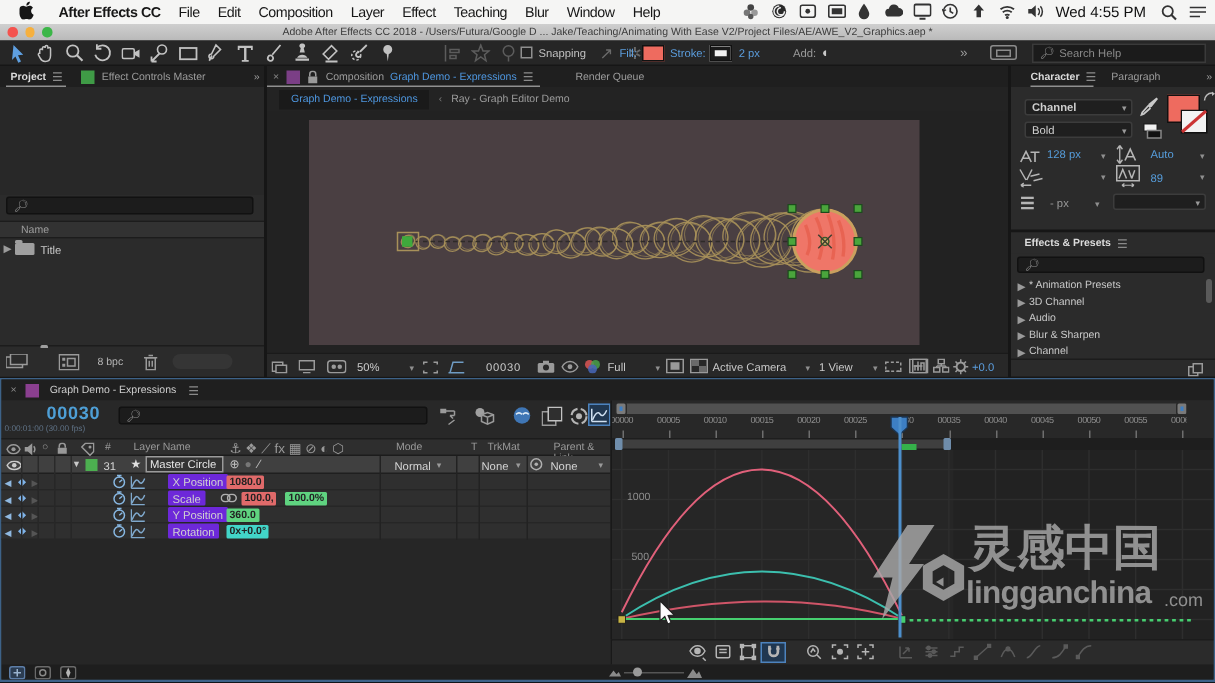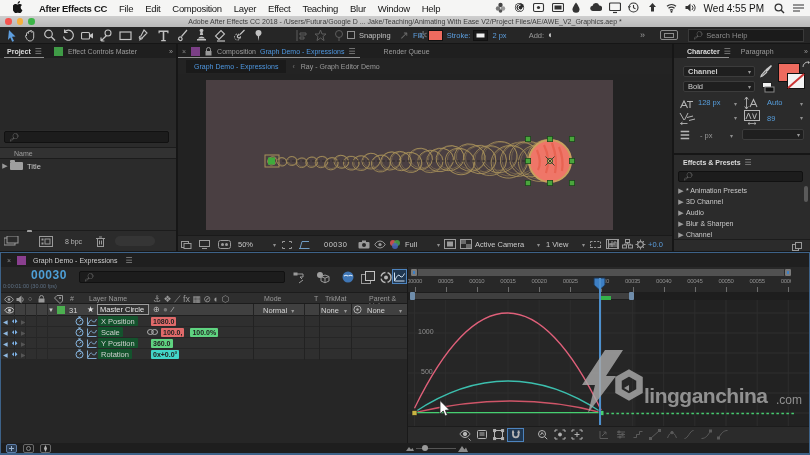--- a/index.html
+++ b/index.html
@@ -61,21 +61,21 @@
   .dropdown{background:#1f1f1f;border:1px solid #3c3c3c;border-radius:2px;height:11px;display:flex;
             align-items:center;font-size:7.5px;color:#cfcfcf;}
   .dropdown .dv{position:absolute;right:3px;color:#9a9a9a;font-size:6px;}
   .charic{color:#b5b5b5;font-size:10px;font-weight:bold;}
   .bluev{color:#569ddb;}
   .spin{color:#8f8f8f;font-size:6px;margin-left:4px;}
 
   
   .timeline{position:absolute;left:0;top:252px;width:810px;height:203px;background:#262626;
             border:1px solid #3d6288;border-bottom:2px solid #3d6288;}
-  .propname{background:#14532d;color:#d0d0d0;font-size:7.5px;display:flex;align-items:center;padding:0 3px;height:10px;border-radius:1px;}
+  .propname{background:#6d28d9;color:#d0d0d0;font-size:7.5px;display:flex;align-items:center;padding:0 3px;height:10px;border-radius:1px;margin-left:14px;}
   .valchip{font-size:7px;color:#222;height:9px;display:flex;align-items:center;padding:0 2px;border-radius:1px;font-weight:bold;margin-top:0.5px;}
 
   .ticklabel{position:absolute;top:0;font-size:6px;color:#8e8e8e;transform:translateX(-50%);letter-spacing:-0.3px;}
 
   .wm{position:absolute;color:#a9a9a9;opacity:0.82;font-family:"Liberation Sans",sans-serif;}
 </style>
 </head>
 <body>
 
 <div class="app">
@@ -958,20 +958,21 @@
           <rect x="190.9" y="110.5" width="5" height="5" fill="#46cf70" stroke="#1a1a1a" stroke-width="0.6"></rect>
         </svg>
       <span class="abs" style="left:10px;top:28px;font-size:7px;color:#8e8e8e;">1000</span>
       <span class="abs" style="left:13px;top:68px;font-size:7px;color:#8e8e8e;">500</span>
       <div class="wm" style="left:172px;top:48px;width:220px;height:72px;z-index:10;">
         <svg class="abs" style="left:0;top:2px;" width="66" height="68">
           <path d="M25,0 L43,0 L26,26 L36,26 L8,63 L15,35 L2,35 Z" fill="#a9a9a9"></path>
           <path d="M49,23 L59.5,29 L59.5,41 L49,47 L38.5,41 L38.5,29 Z" fill="none" stroke="#a9a9a9" stroke-width="6.5"></path>
           <path d="M49,35 L49,41 L44,38 Z" fill="#a9a9a9"></path>
         </svg>
+        <span class="abs" style="left:66px;top:-4px;font-size:32px;font-weight:bold;">灵感中国</span>
         <span class="abs" style="left:64px;top:36px;font-size:21px;font-weight:bold;letter-spacing:-0.5px;">lingganchina</span>
         <span class="abs" style="left:196px;top:45px;font-size:12px;">.com</span>
       </div>
       <svg class="abs" style="left:31px;top:100px;z-index:20;" width="12" height="18">
           <path d="M1,0.5 L1,14 L4.2,11 L6.2,16 L8.4,15 L6.4,10.3 L10.5,10 Z" fill="#fdfdfd" stroke="#222" stroke-width="0.8"></path>
         </svg>
     </div>
 
     <div class="abs" style="left:598px;top:25px;width:1.5px;height:147px;background:#4d8fcc;z-index:1;"></div>
     <svg class="abs" style="left:592px;top:24px;" width="13" height="14">

